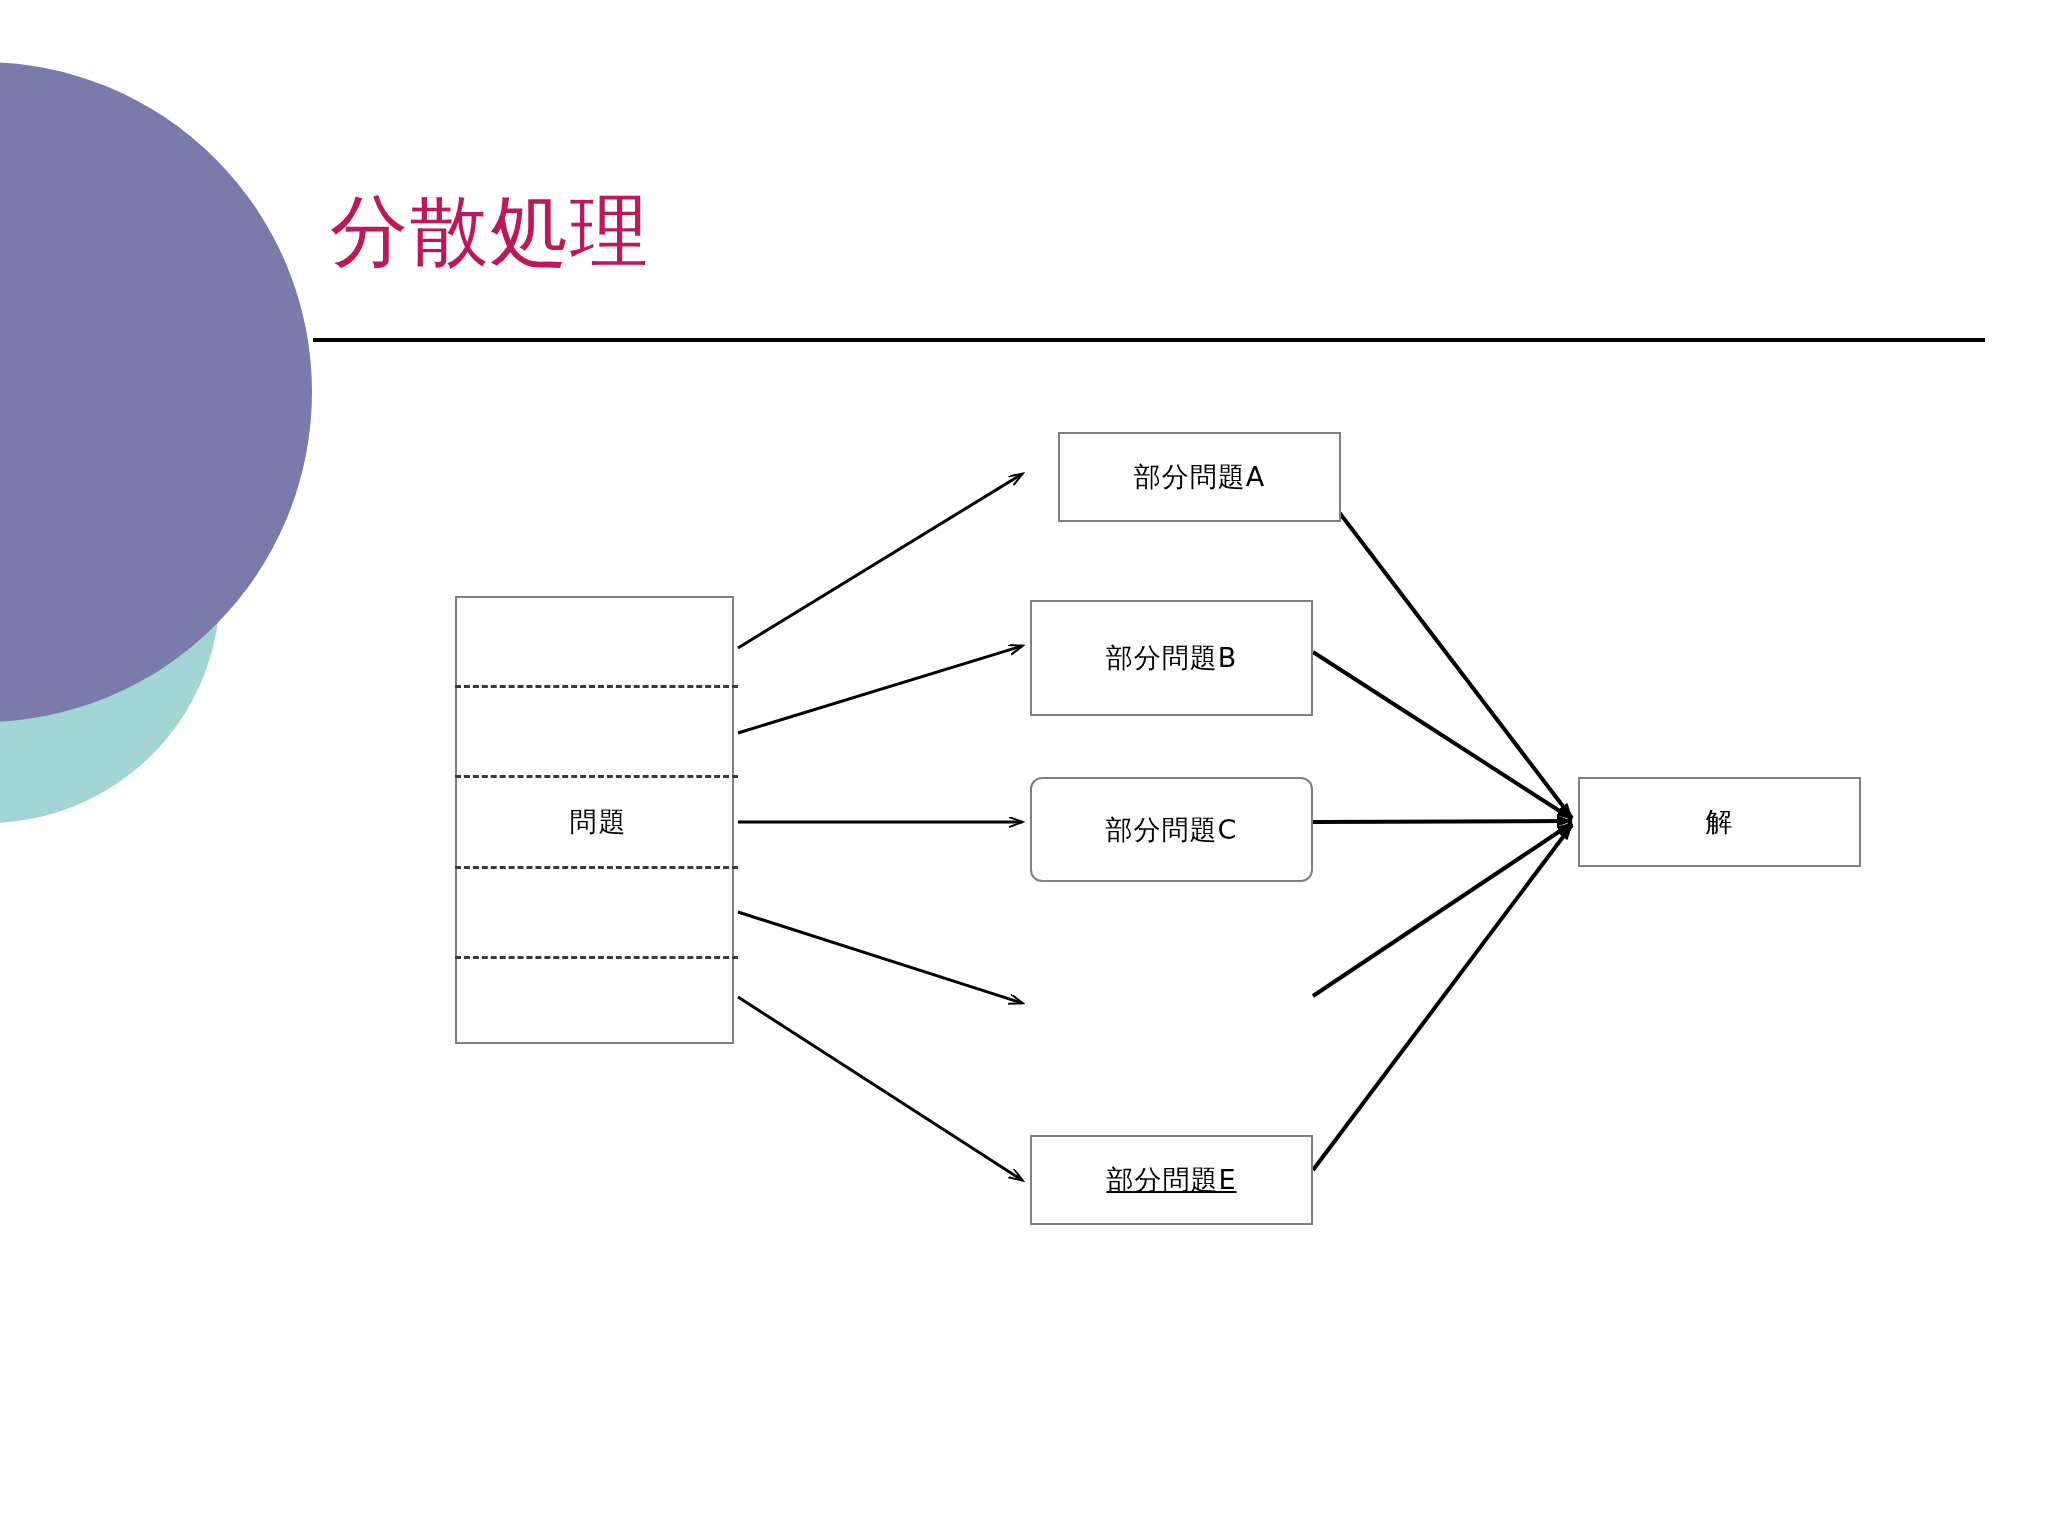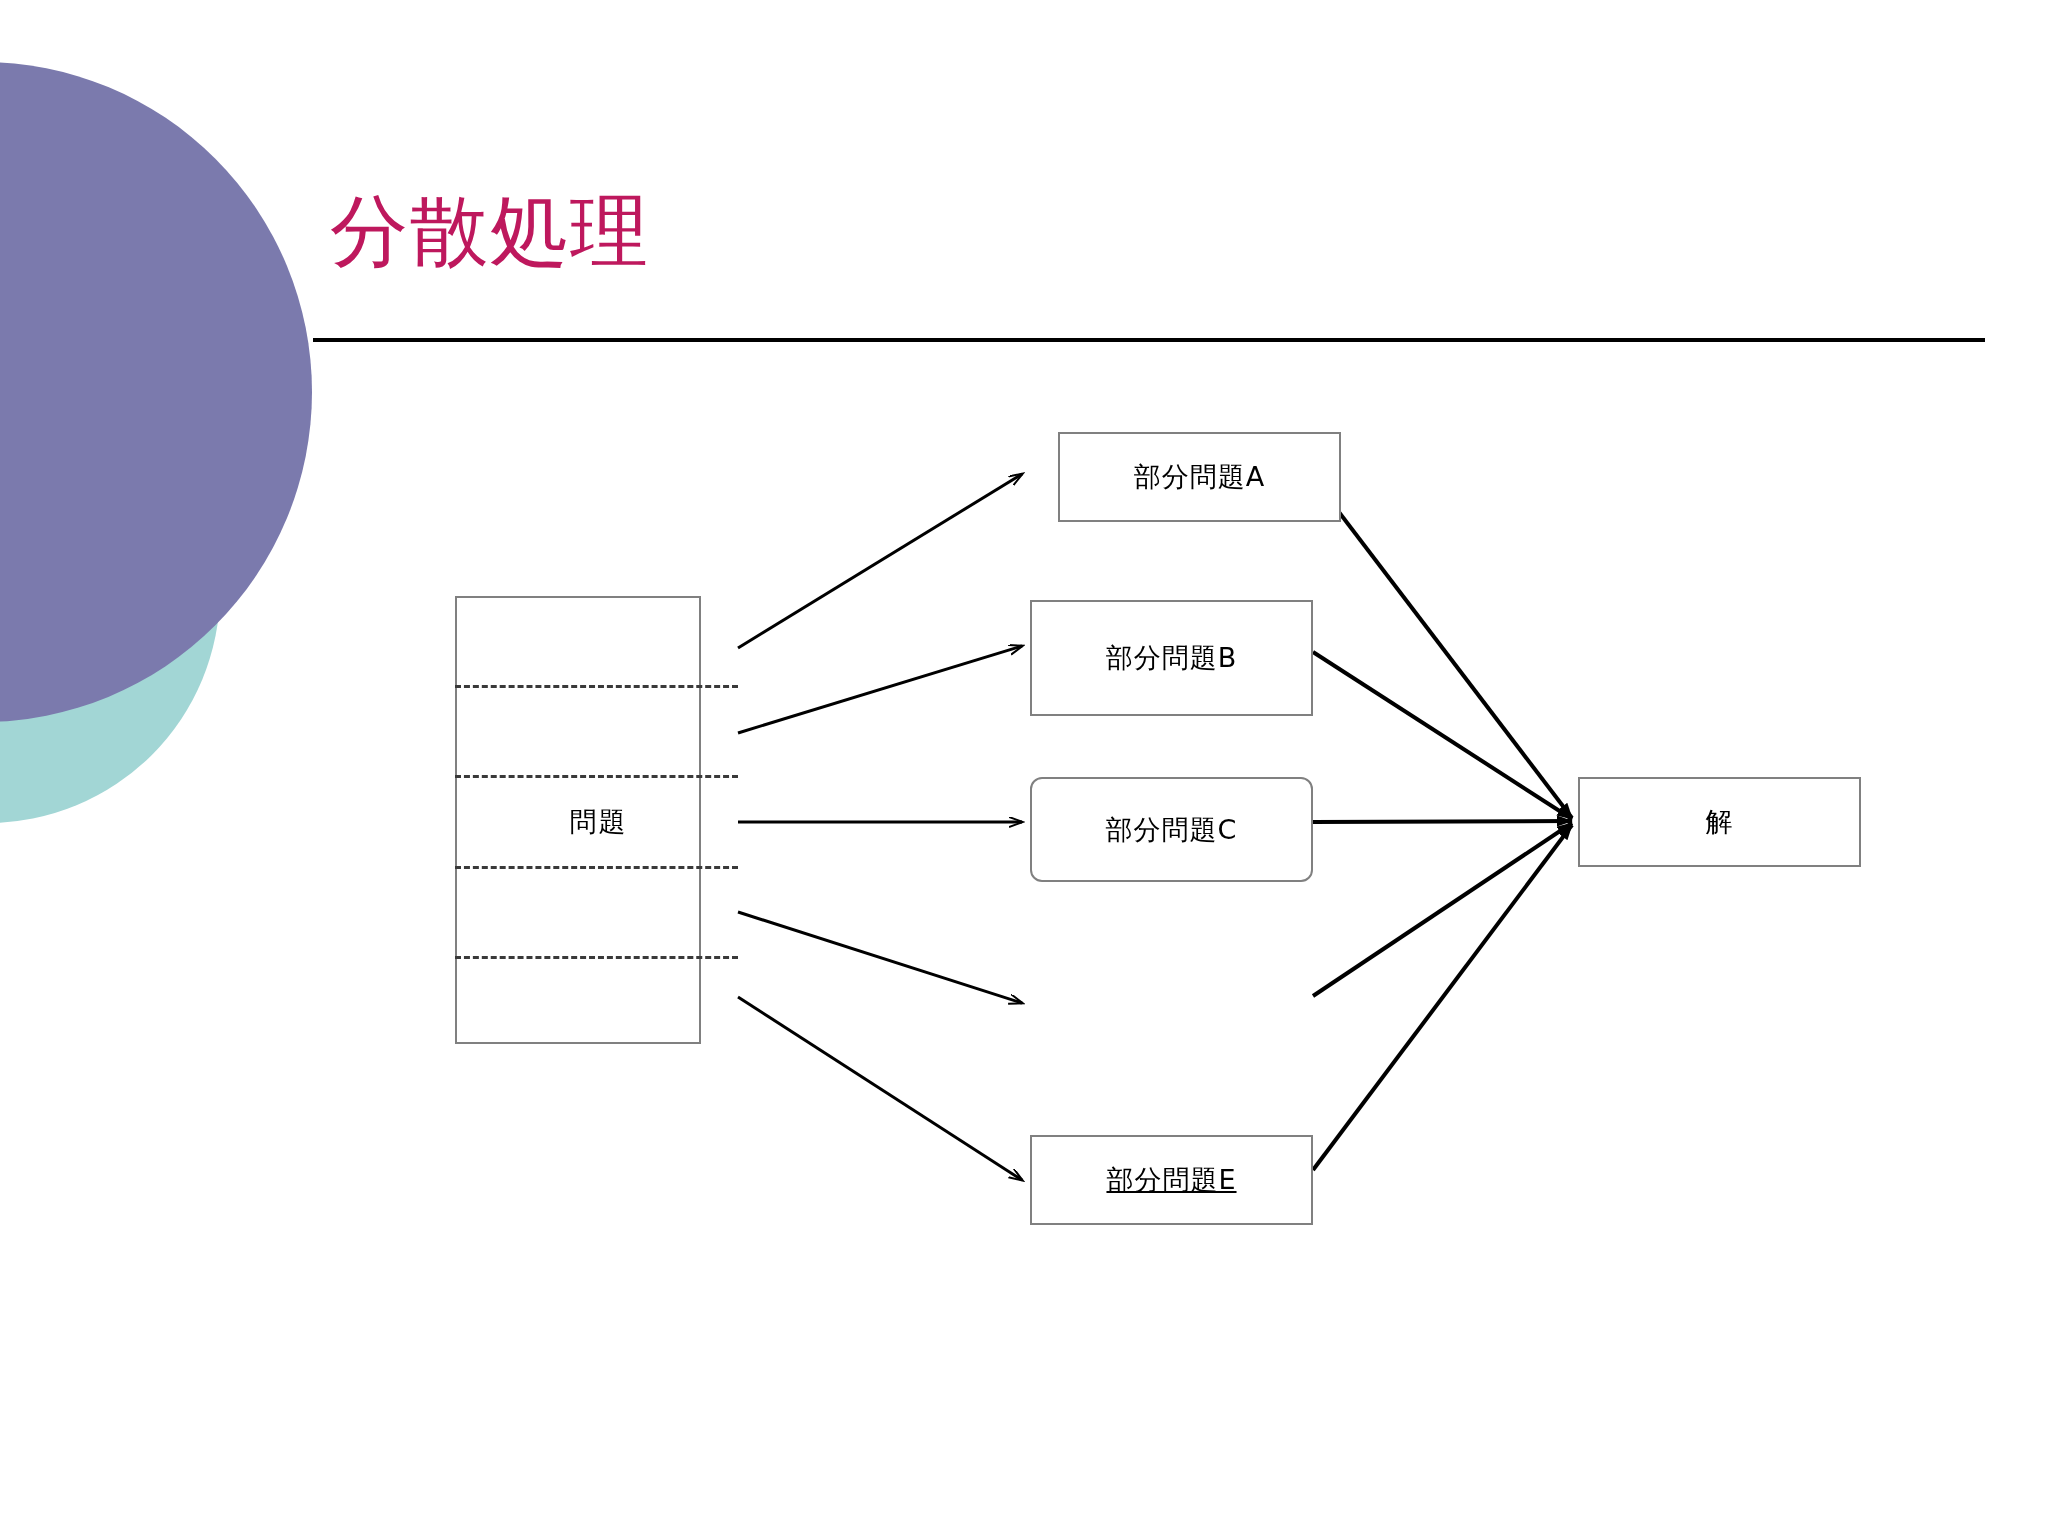--- a/index.html
+++ b/index.html
@@ -82,21 +82,21 @@
     font-size: 27px;
     color: #000000;
     letter-spacing: 1px;
     white-space: nowrap;
     font-family: "DejaVu Sans", "Liberation Sans", sans-serif;
   }
 
   
   #node-problem {
     left: 455px;  top: 596px;
-    width: 246px; height: 448px;
+    width: 279px; height: 448px;
     border: 2px solid #808080;
     display: block;
   }
   #node-problem .problem-label {
     position: absolute;
     left: 0; top: 0;
     width: 283px; height: 448px;
     display: flex;
     align-items: center;
     justify-content: center;

